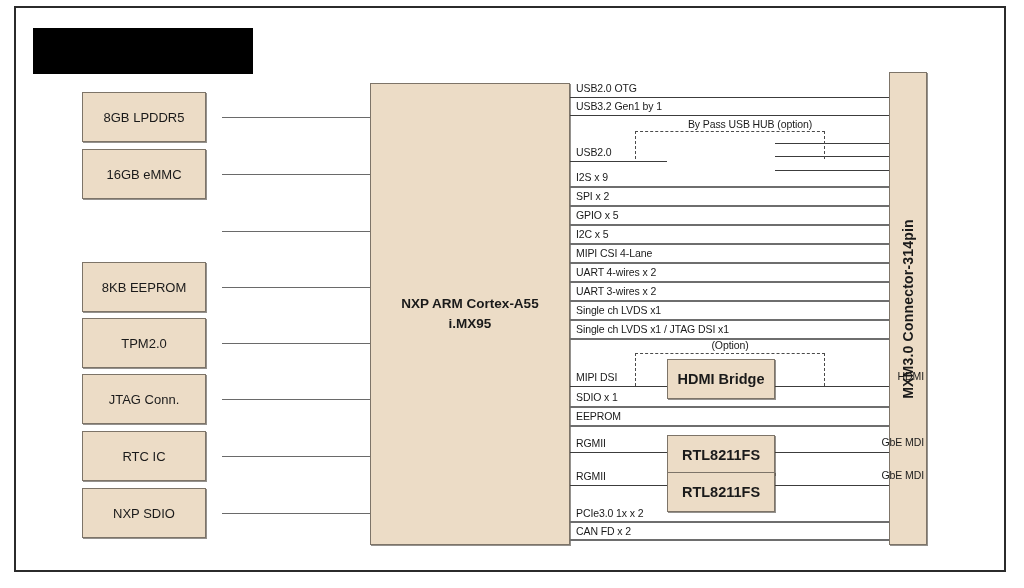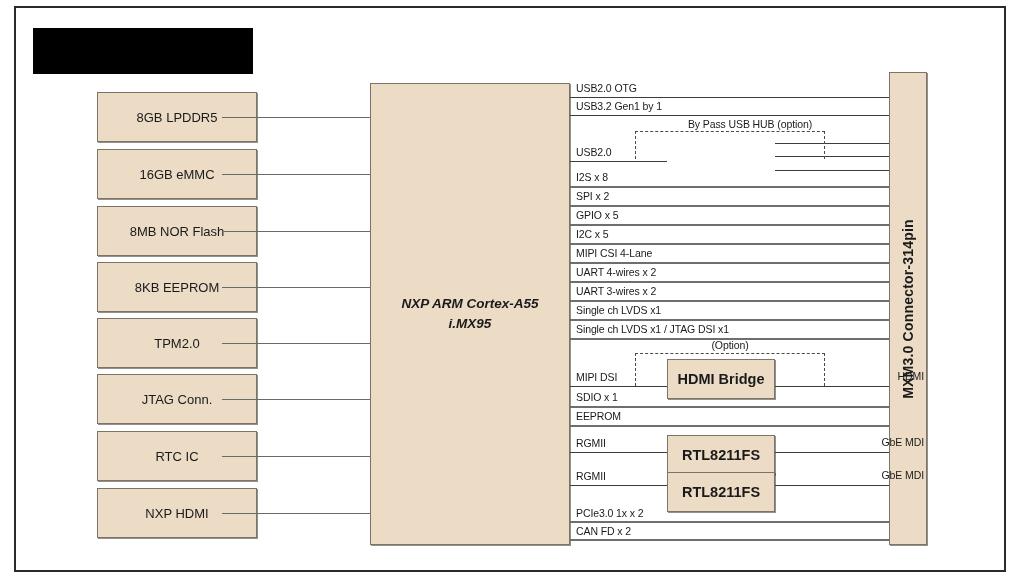--- a/index.html
+++ b/index.html
@@ -52,37 +52,37 @@
     border: 1px solid #7d7468;
     box-shadow: 1px 1px 0 0 rgba(60,55,48,0.55);
     display: flex;
     align-items: center;
     justify-content: center;
     text-align: center;
     color: #1a1a1a;
   }
 
   .peripheral-block {
-    width: 160px;
+    width: 124px;
     height: 50px;
     font-size: 13px;
-    left: 97px;
+    left: 82px;
   }
 
   .soc-block {
     left: 370px;
     top: 83px;
     width: 200px;
     height: 462px;
     font-size: 13.5px;
     line-height: 1.45;
     font-weight: 600;
     flex-direction: column;
   }
-  .soc-block .soc-line { display: block; font-style: italic; }
+  .soc-block .soc-line { display: block; }
 
   .connector-block {
     left: 889px;
     top: 72px;
     width: 38px;
     height: 473px;
     font-size: 14px;
     font-weight: 600;
   }
   .connector-block .vlabel {
@@ -158,37 +158,34 @@
   <div class="page-frame"></div>
 
   <div class="redaction-box"></div>
 
   <div class="blk peripheral-block" style="top:92px">
       <span>8GB LPDDR5</span>
     </div>
   <div class="blk peripheral-block" style="top:149px">
       <span>16GB eMMC</span>
     </div>
-  <div class="blk peripheral-block" style="top:206px">
-      <span>8MB NOR Flash</span>
-    </div>
   <div class="blk peripheral-block" style="top:262px">
       <span>8KB EEPROM</span>
     </div>
   <div class="blk peripheral-block" style="top:318px">
       <span>TPM2.0</span>
     </div>
   <div class="blk peripheral-block" style="top:431px">
       <span>RTC IC</span>
     </div>
   <div class="blk peripheral-block" style="top:374px">
       <span>JTAG Conn.</span>
     </div>
   <div class="blk peripheral-block" style="top:488px">
-      <span>NXP HDMI</span>
+      <span>NXP SDIO</span>
     </div>
 
   <div class="stub" style="top:117px"></div>
   <div class="stub" style="top:174px"></div>
   <div class="stub" style="top:231px"></div>
   <div class="stub" style="top:287px"></div>
   <div class="stub" style="top:343px"></div>
   <div class="stub" style="top:399px"></div>
   <div class="stub" style="top:456px"></div>
   <div class="stub" style="top:513px"></div>
@@ -212,21 +209,21 @@
   <div class="seg" style="left:570px; top:161px; width:97px"></div>
 
   <div class="iface-label center" style="left:655px; top:118px; width:190px">By Pass USB HUB (option)</div>
   <div class="dash-bracket" style="left:635px; top:131px; width:190px; height:28px;"></div>
 
 
   <div class="seg" style="left:775px; top:143px; width:114px"></div>
   <div class="seg" style="left:775px; top:156px; width:114px"></div>
   <div class="seg" style="left:775px; top:170px; width:114px"></div>
 
-  <div class="iface-label left" style="top:171px">I2S x 8</div>
+  <div class="iface-label left" style="top:171px">I2S x 9</div>
   <div class="iface-line thick" style="top:186px; width:319px"></div>
 
   <div class="iface-label left" style="top:190px">SPI x 2</div>
   <div class="iface-line thick" style="top:205px; width:319px"></div>
 
   <div class="iface-label left" style="top:209px">GPIO x 5</div>
   <div class="iface-line thick" style="top:224px; width:319px"></div>
 
   <div class="iface-label left" style="top:228px">I2C x 5</div>
   <div class="iface-line thick" style="top:243px; width:319px"></div>

